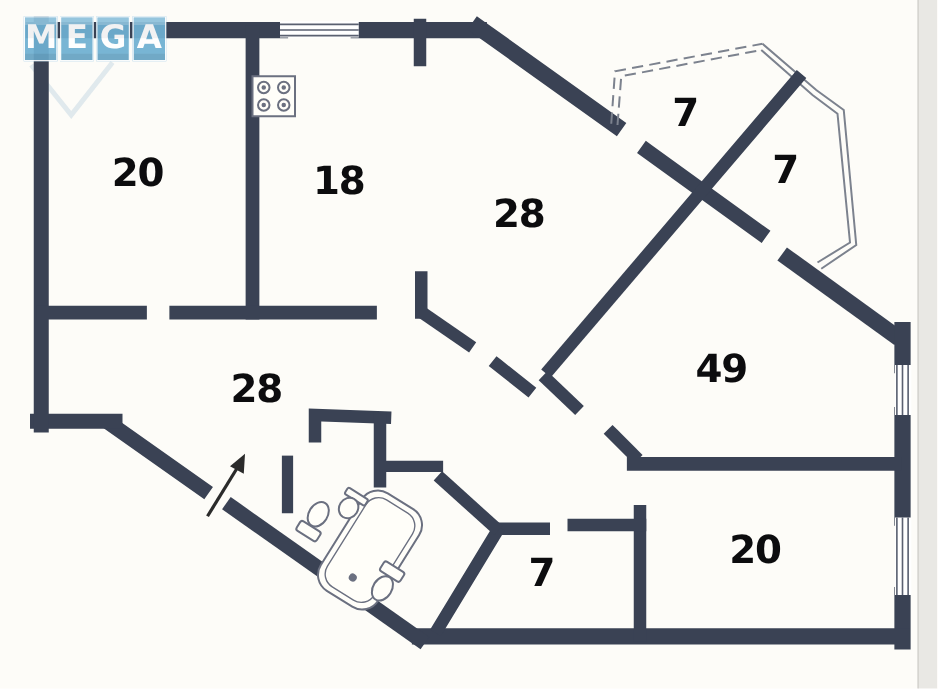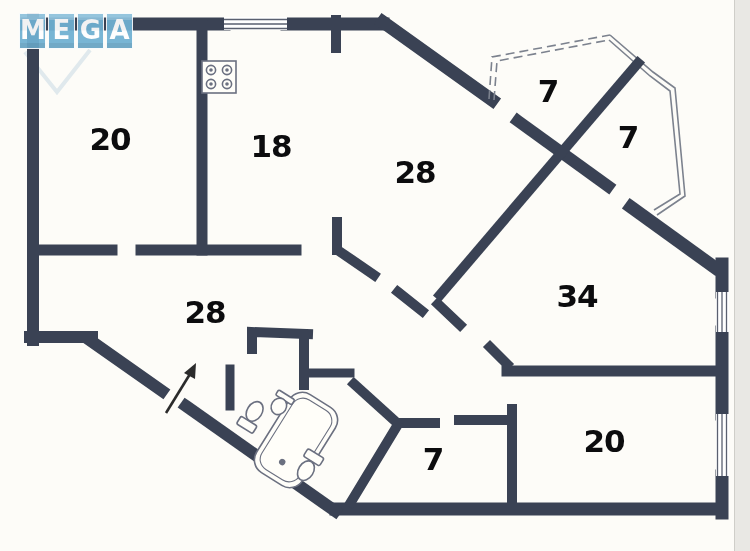--- a/index.html
+++ b/index.html
@@ -157,21 +157,21 @@
       <line x1="166" y1="413" x2="190" y2="374" stroke="#2b2b2b" stroke-width="2.6"></line>
       <polygon points="196,363 184,373 195,379" fill="#2b2b2b"></polygon>
     </g>
   </svg>
 
   <div class="room-label" style="left:110px;top:139px;">20</div>
   <div class="room-label" style="left:255px;top:146px;margin-left:16px;">18</div>
   <div class="room-label" style="left:415px;top:172px;">28</div>
   <div class="room-label" style="left:548px;top:91px;">7</div>
   <div class="room-label" style="left:628px;top:137px;">7</div>
-  <div class="room-label" style="left:577px;top:296px;">34</div>
+  <div class="room-label" style="left:577px;top:296px;">49</div>
   <div class="room-label" style="left:205px;top:312px;">28</div>
   <div class="room-label" style="left:433px;top:459px;">7</div>
   <div class="room-label" style="left:604px;top:441px;">20</div>
 
   <div class="mega-logo">
     <div class="cell">M</div>
     <div class="cell">E</div>
     <div class="cell">G</div>
     <div class="cell">A</div>
   </div>

